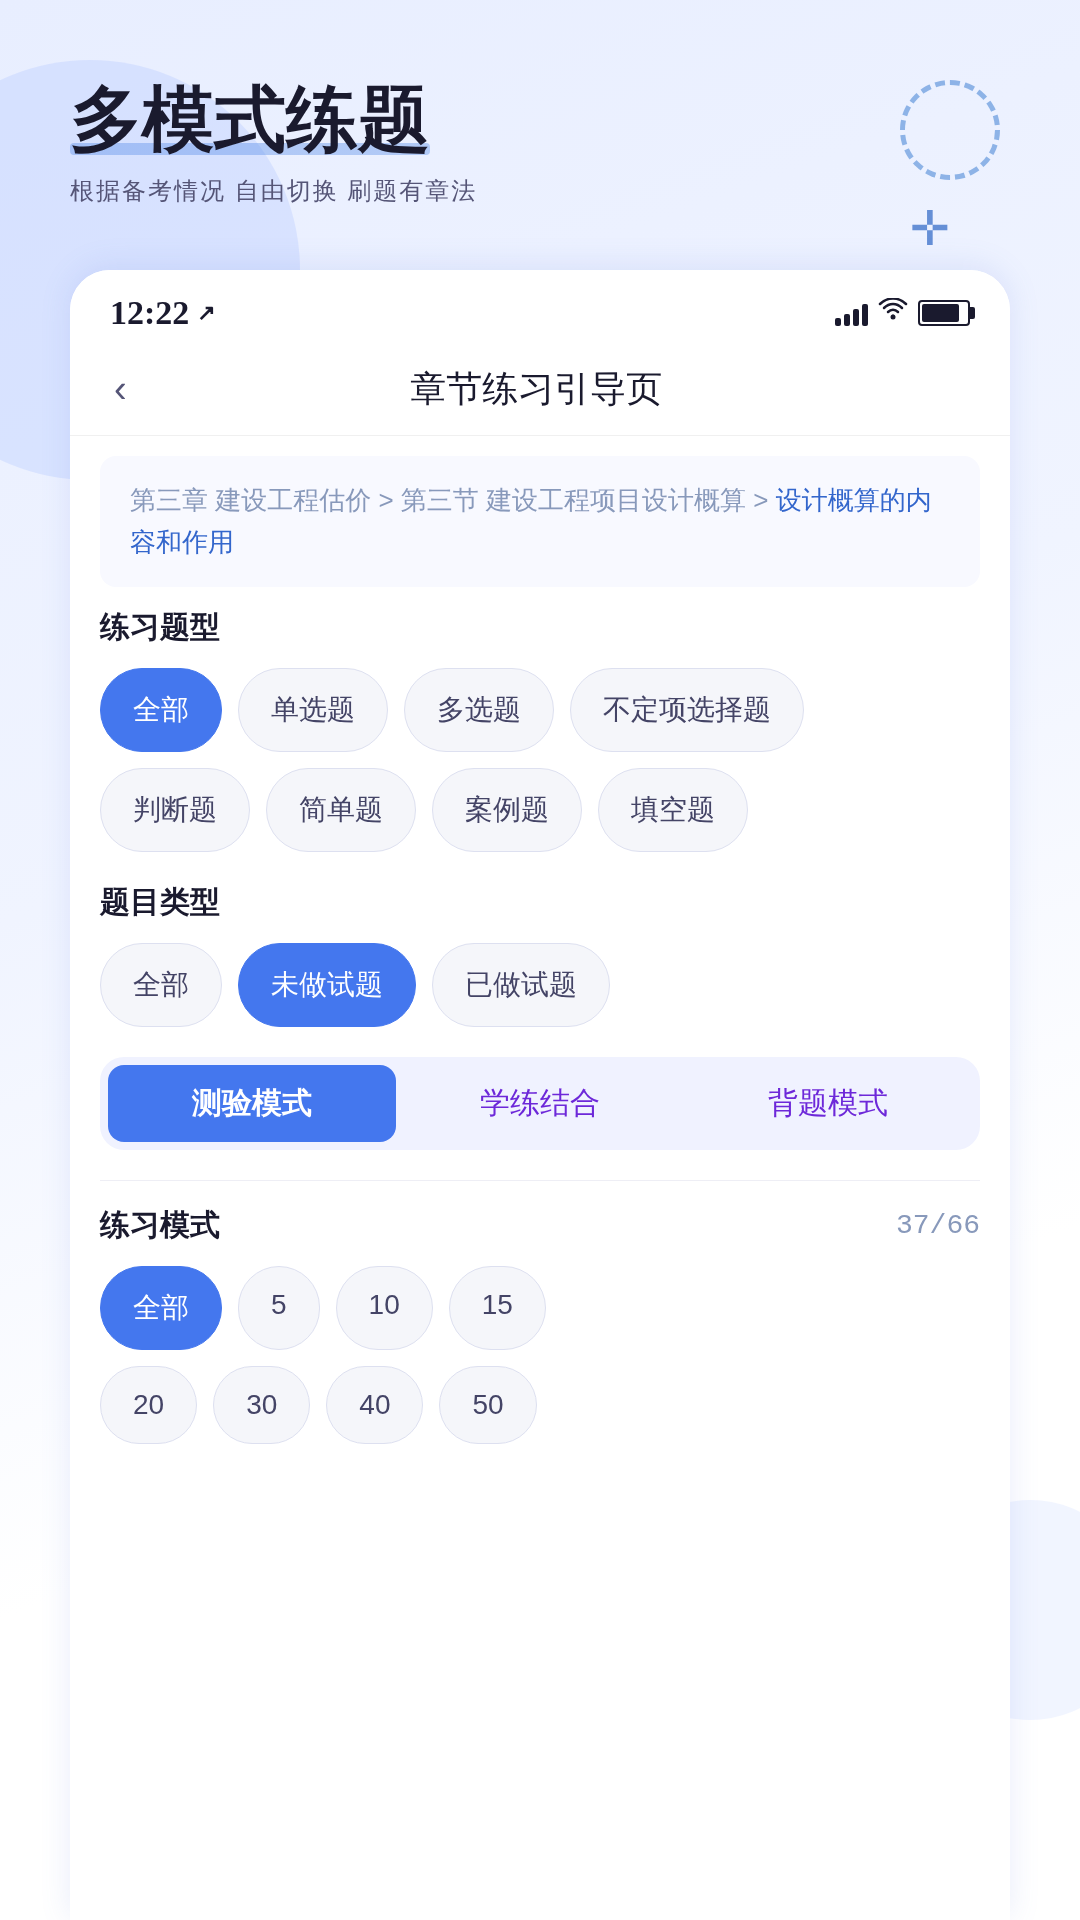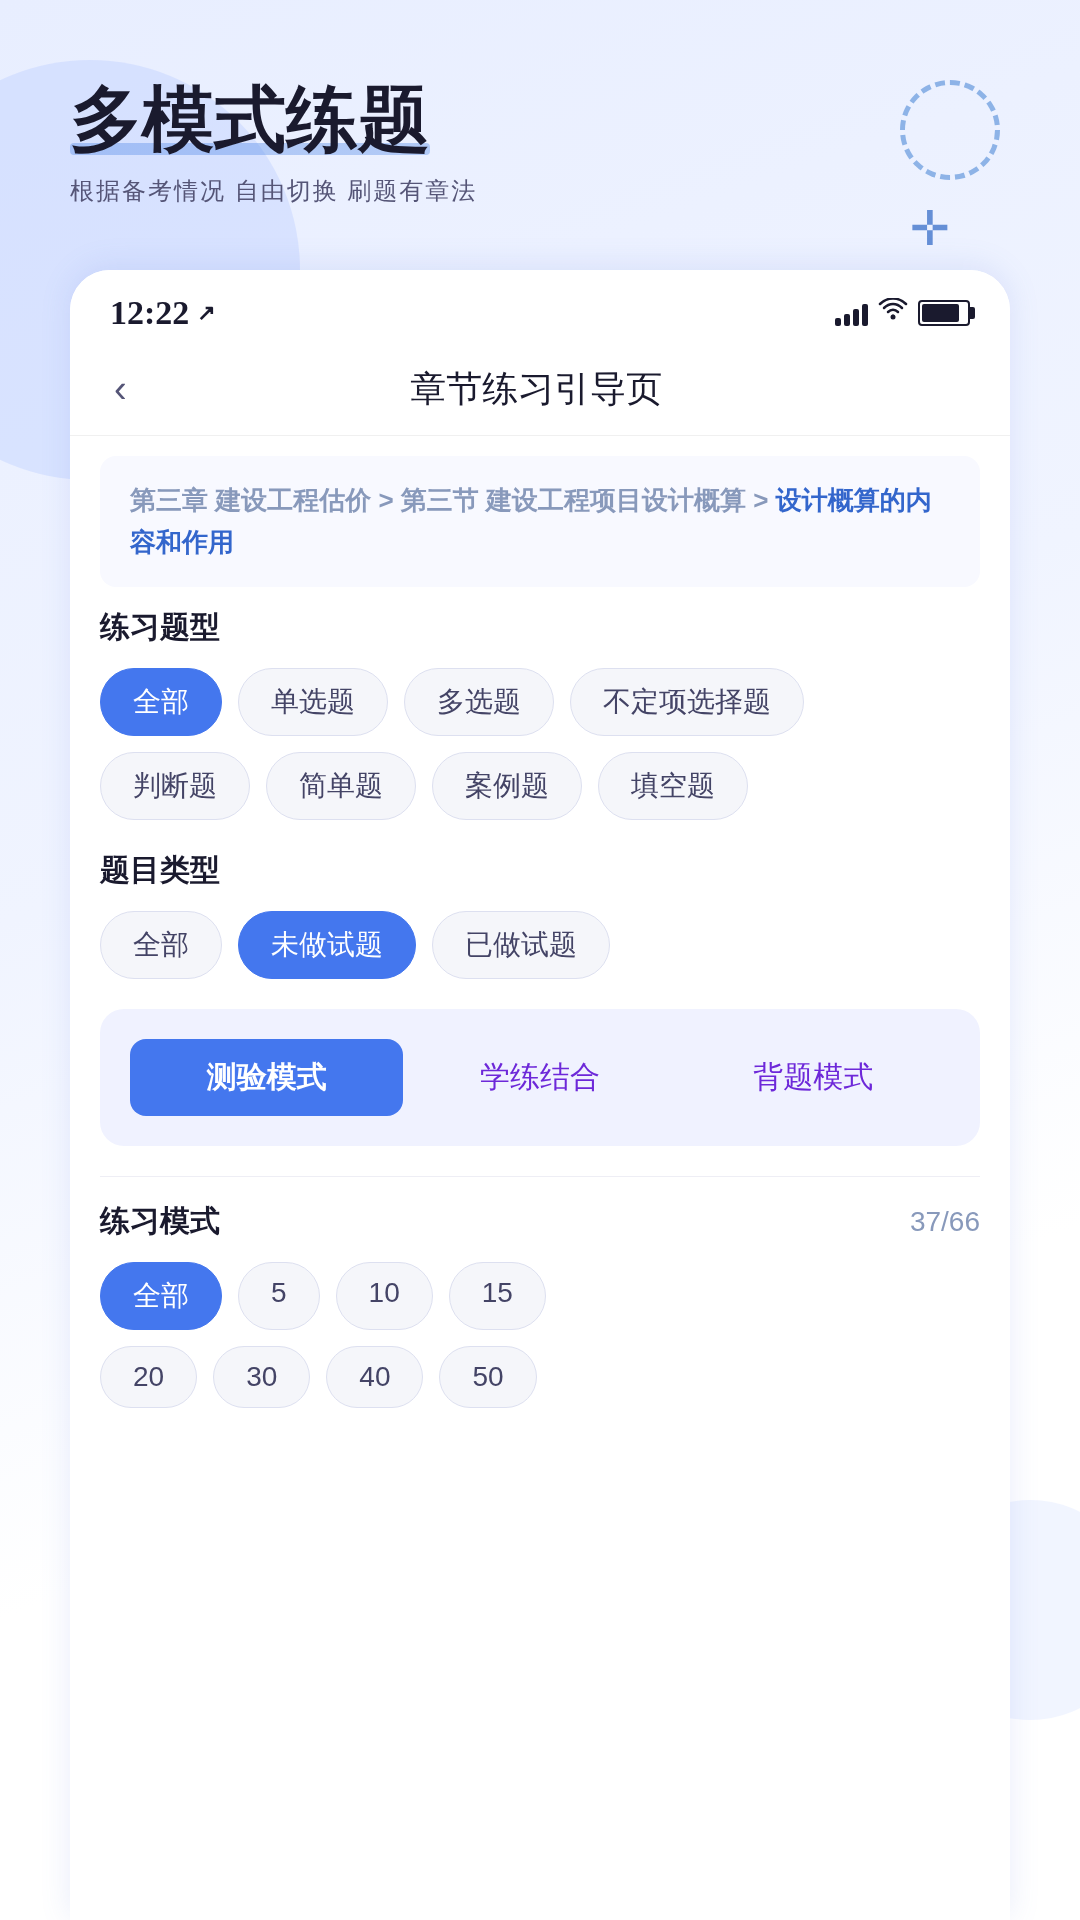--- a/index.html
+++ b/index.html
@@ -209,21 +209,20 @@
       color: #1a1a2e;
       padding-right: 40px;
     }
 
     
     .breadcrumb-box {
       margin: 20px 30px;
       padding: 24px 30px;
       background: #f8f9ff;
       border-radius: 16px;
-      font-weight: bold;
     }
 
     .breadcrumb-text {
       font-size: 26px;
       color: #8899bb;
       line-height: 1.6;
     }
 
     .breadcrumb-highlight {
       color: #3366cc;
@@ -249,42 +248,42 @@
     }
 
     .chips-row {
       display: flex;
       flex-wrap: wrap;
       gap: 16px;
       margin-bottom: 16px;
     }
 
     .chip {
-      padding: 14px 32px;
+      padding: 22px 32px;
       border-radius: 50px;
       font-size: 28px;
       cursor: pointer;
       border: 1.5px solid #dde0f0;
       background: #f5f6fa;
       color: #444466;
       font-weight: 400;
     }
 
     .chip.active {
       background: #4477ee;
       color: #ffffff;
       border-color: #4477ee;
       font-weight: 500;
     }
 
     
     .mode-tabs-container {
       background: #f0f2ff;
       border-radius: 24px;
-      padding: 30px;
+      padding: 8px;
       display: flex;
       gap: 0;
       margin-bottom: 30px;
     }
 
     .mode-tab {
       flex: 1;
       text-align: center;
       padding: 18px 10px;
       border-radius: 16px;
@@ -302,20 +301,21 @@
     
     .practice-section {
       margin-bottom: 30px;
     }
 
     .practice-header {
       display: flex;
       justify-content: space-between;
       align-items: center;
       margin-bottom: 20px;
+      font-family: Liberation Mono, monospace;
     }
 
     .practice-title {
       font-size: 30px;
       font-weight: 600;
       color: #1a1a2e;
     }
 
     .practice-count {
       font-size: 28px;

